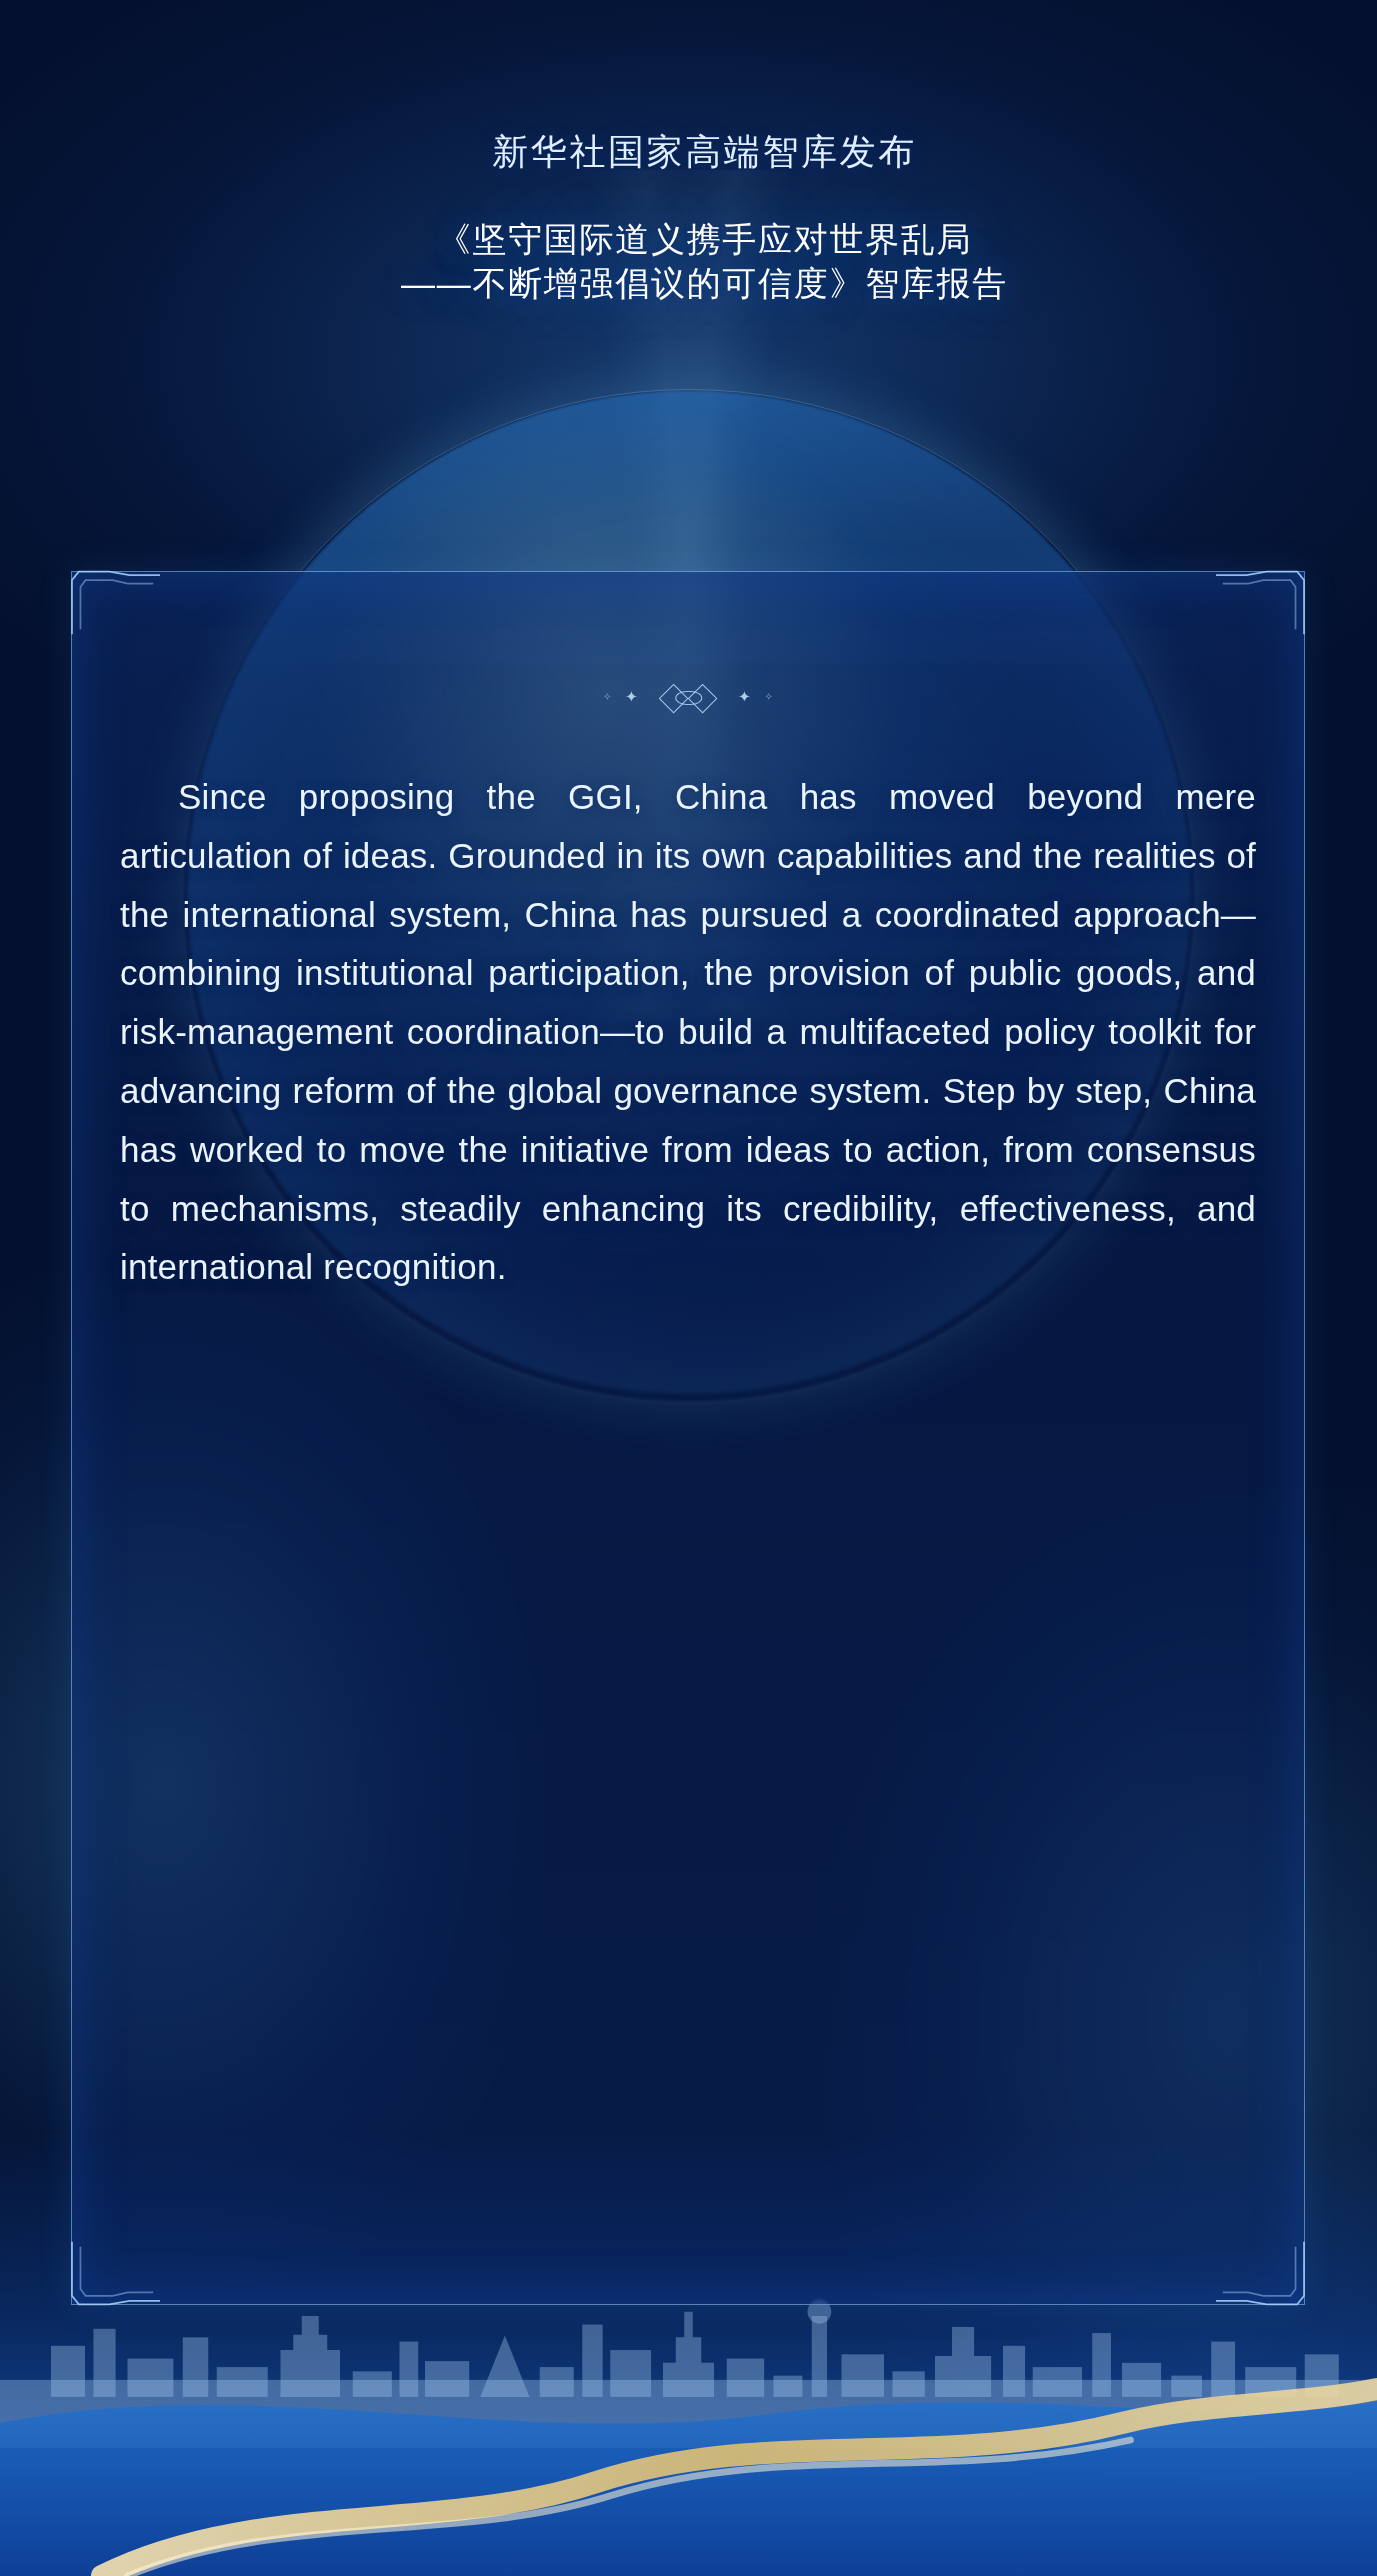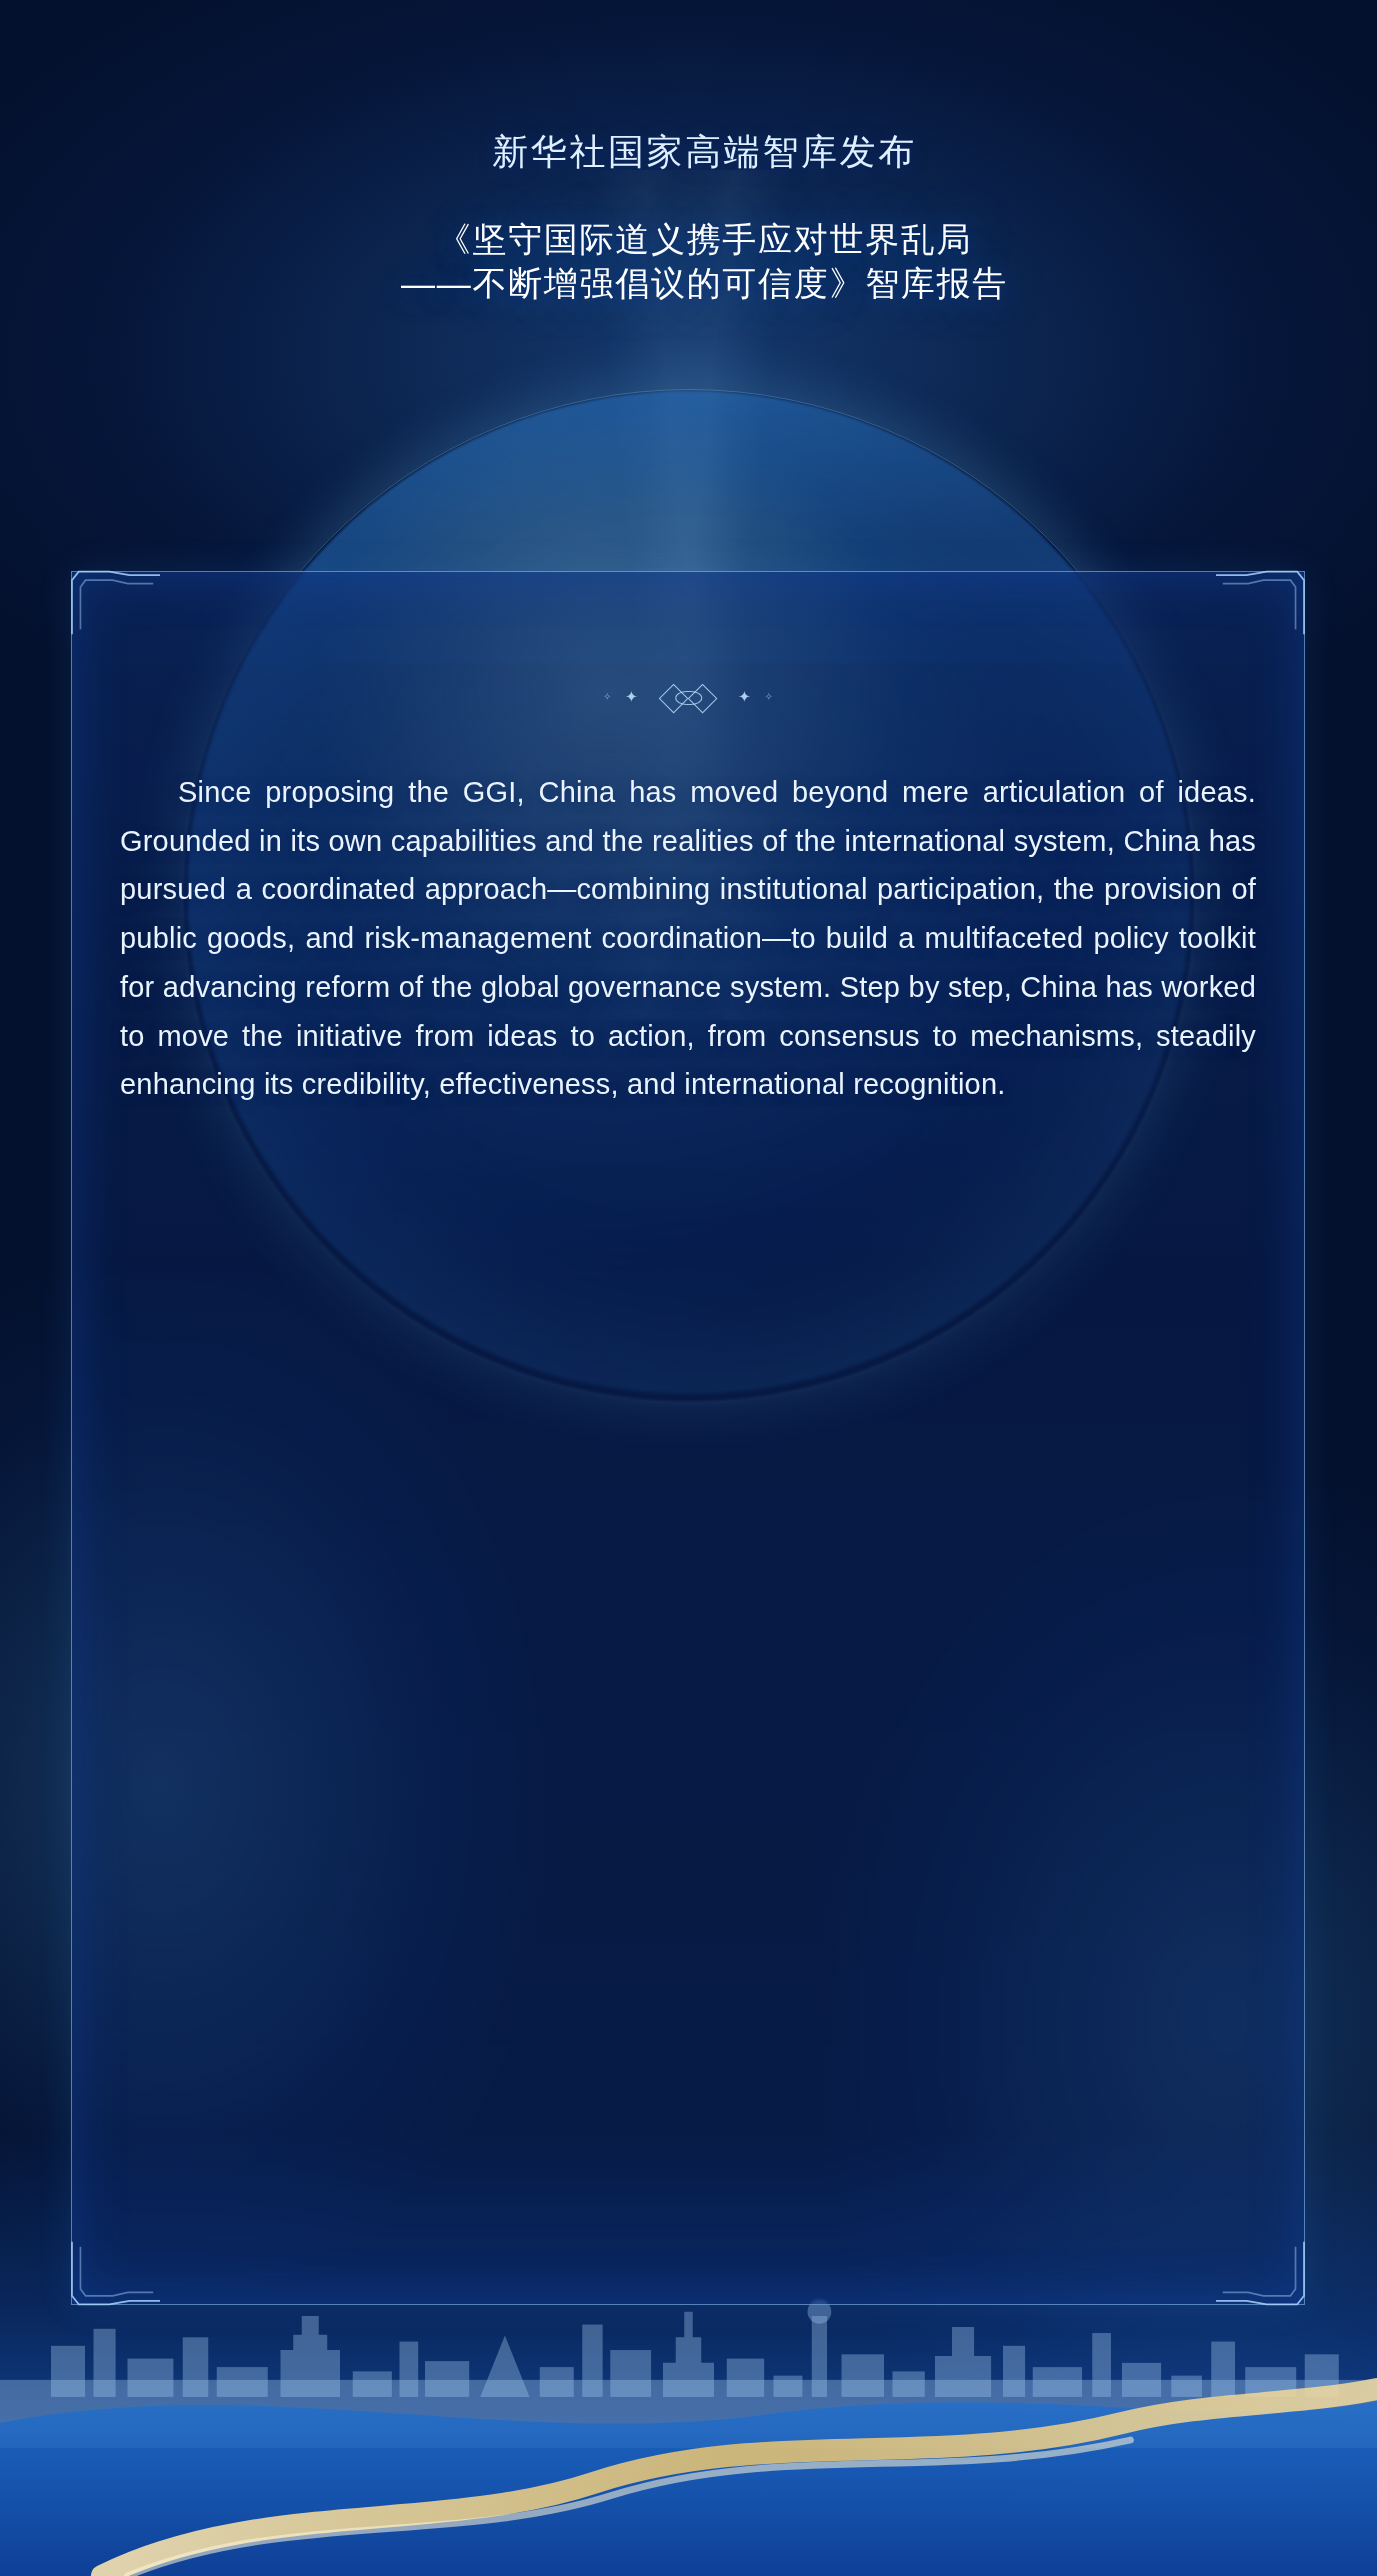--- a/index.html
+++ b/index.html
@@ -223,21 +223,21 @@
     left: 50%;
     top: 50%;
     width: 25.5px;
     height: 12px;
     margin: -6px 0 0 -12.8px;
     border: 0.9px solid rgba(190,225,255,0.8);
     border-radius: 50% / 60%;
   }
 
   .en-text {
-    font-size: 29px;
+    font-size: 35px;
     line-height: 1.68;
     color: #eaf4ff;
     text-align: justify;
     text-indent: 58px;
     font-weight: 400;
     letter-spacing: 0.2px;
     text-shadow: 0 1.7px 10.2px rgba(0,30,90,0.55);
   }
 
   

